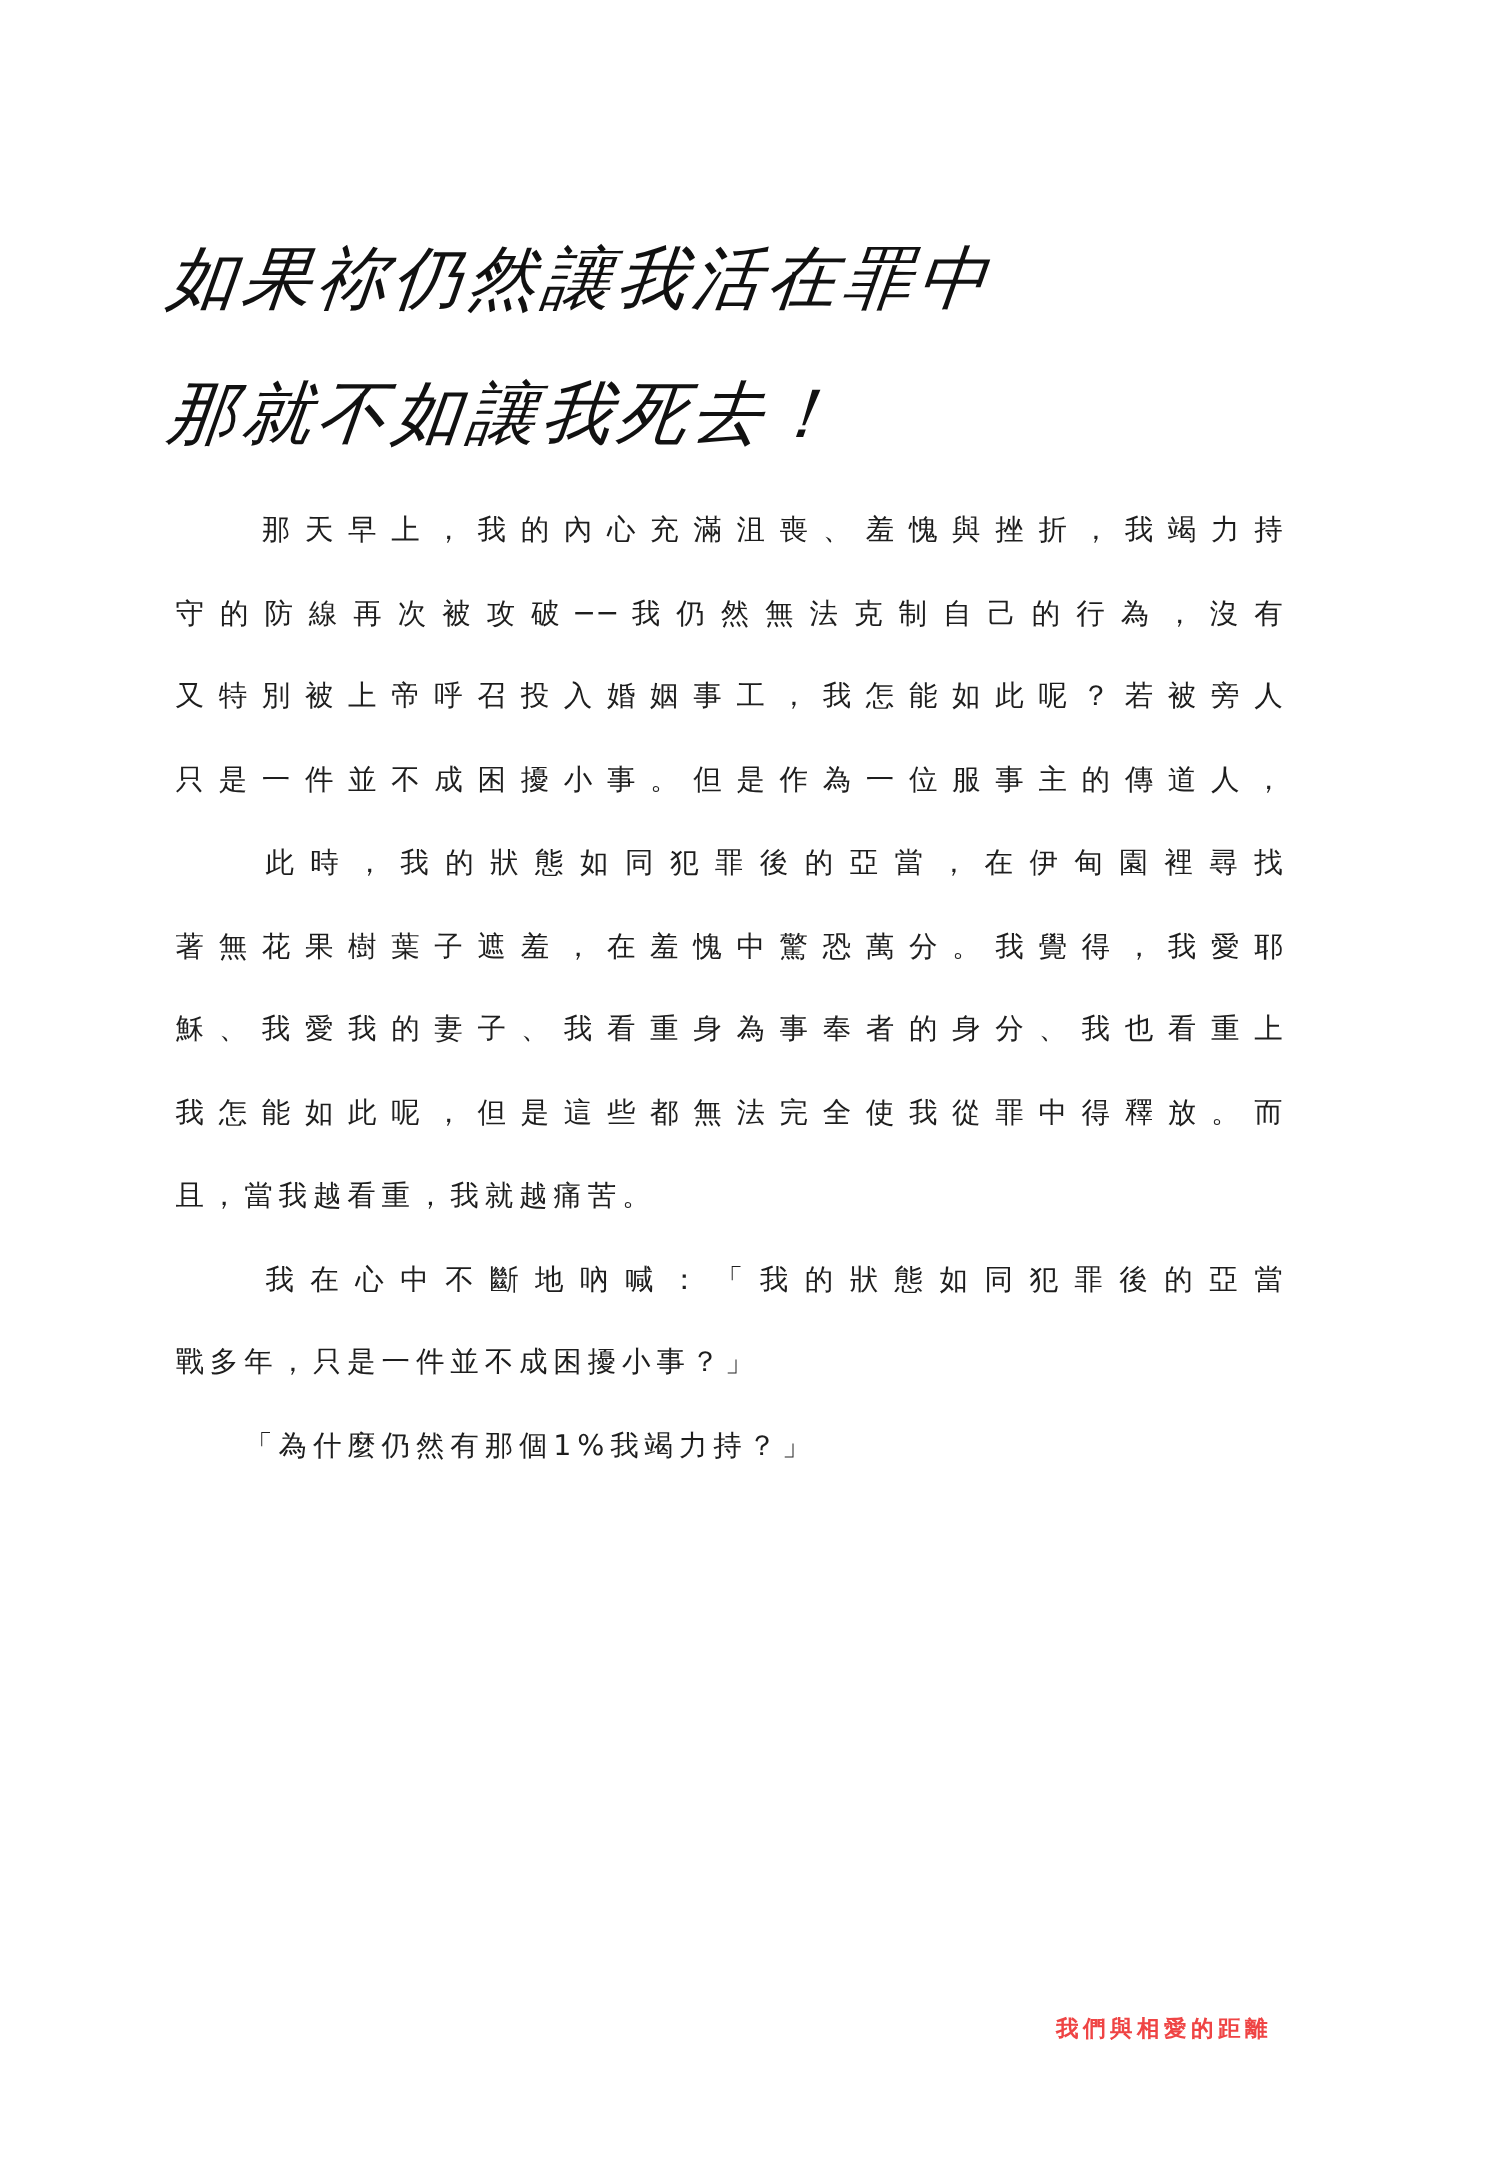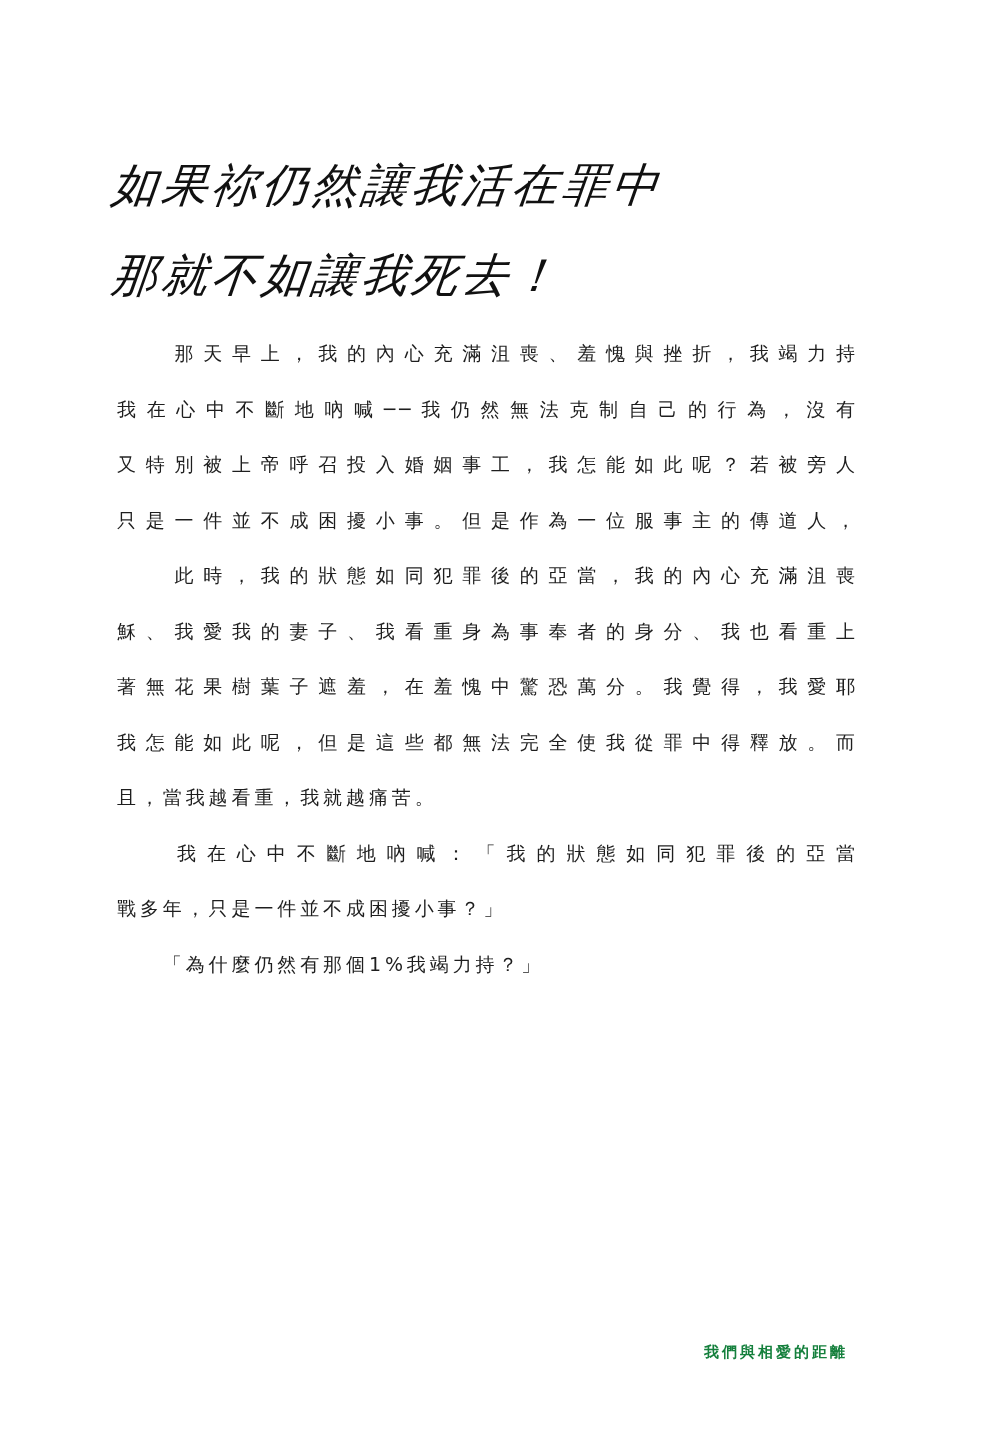--- a/index.html
+++ b/index.html
@@ -58,42 +58,42 @@
       text-align-last: left;
     }
     .footer {
       position: absolute;
       right: 152px;
       top: 1343px;
       font-family: "DejaVu Serif", "Liberation Serif", serif;
       font-weight: bold;
       font-size: 15px;
       letter-spacing: 3px;
-      color: #15803d;
+      color: #ef4444;
     }
   </style>
 </head>
 <body>
 
 <div class="title">
   <div class="title-line">如果祢仍然讓我活在罪中</div>
   <div class="title-line">那就不如讓我死去！</div>
 </div>
 
 <div class="body-text">
   <p class="para">
     <span class="line">　　那天早上，我的內心充滿沮喪、羞愧與挫折，我竭力持</span>
-    <span class="line">我在心中不斷地吶喊──我仍然無法克制自己的行為，沒有</span>
+    <span class="line">守的防線再次被攻破──我仍然無法克制自己的行為，沒有</span>
     <span class="line">又特別被上帝呼召投入婚姻事工，我怎能如此呢？若被旁人</span>
     <span class="line">只是一件並不成困擾小事。但是作為一位服事主的傳道人，</span>
   </p>
   <p class="para">
-    <span class="line">　　此時，我的狀態如同犯罪後的亞當，我的內心充滿沮喪</span>
+    <span class="line">　　此時，我的狀態如同犯罪後的亞當，在伊甸園裡尋找</span>
+    <span class="line">著無花果樹葉子遮羞，在羞愧中驚恐萬分。我覺得，我愛耶</span>
     <span class="line">穌、我愛我的妻子、我看重身為事奉者的身分、我也看重上</span>
-    <span class="line">著無花果樹葉子遮羞，在羞愧中驚恐萬分。我覺得，我愛耶</span>
     <span class="line">我怎能如此呢，但是這些都無法完全使我從罪中得釋放。而</span>
     <span class="line last">且，當我越看重，我就越痛苦。</span>
   </p>
   <p class="para">
     <span class="line">　　我在心中不斷地吶喊：「我的狀態如同犯罪後的亞當</span>
     <span class="line last">戰多年，只是一件並不成困擾小事？」</span>
   </p>
   <p class="para">
     <span class="line last">　　「為什麼仍然有那個1%我竭力持？」</span>
   </p>

